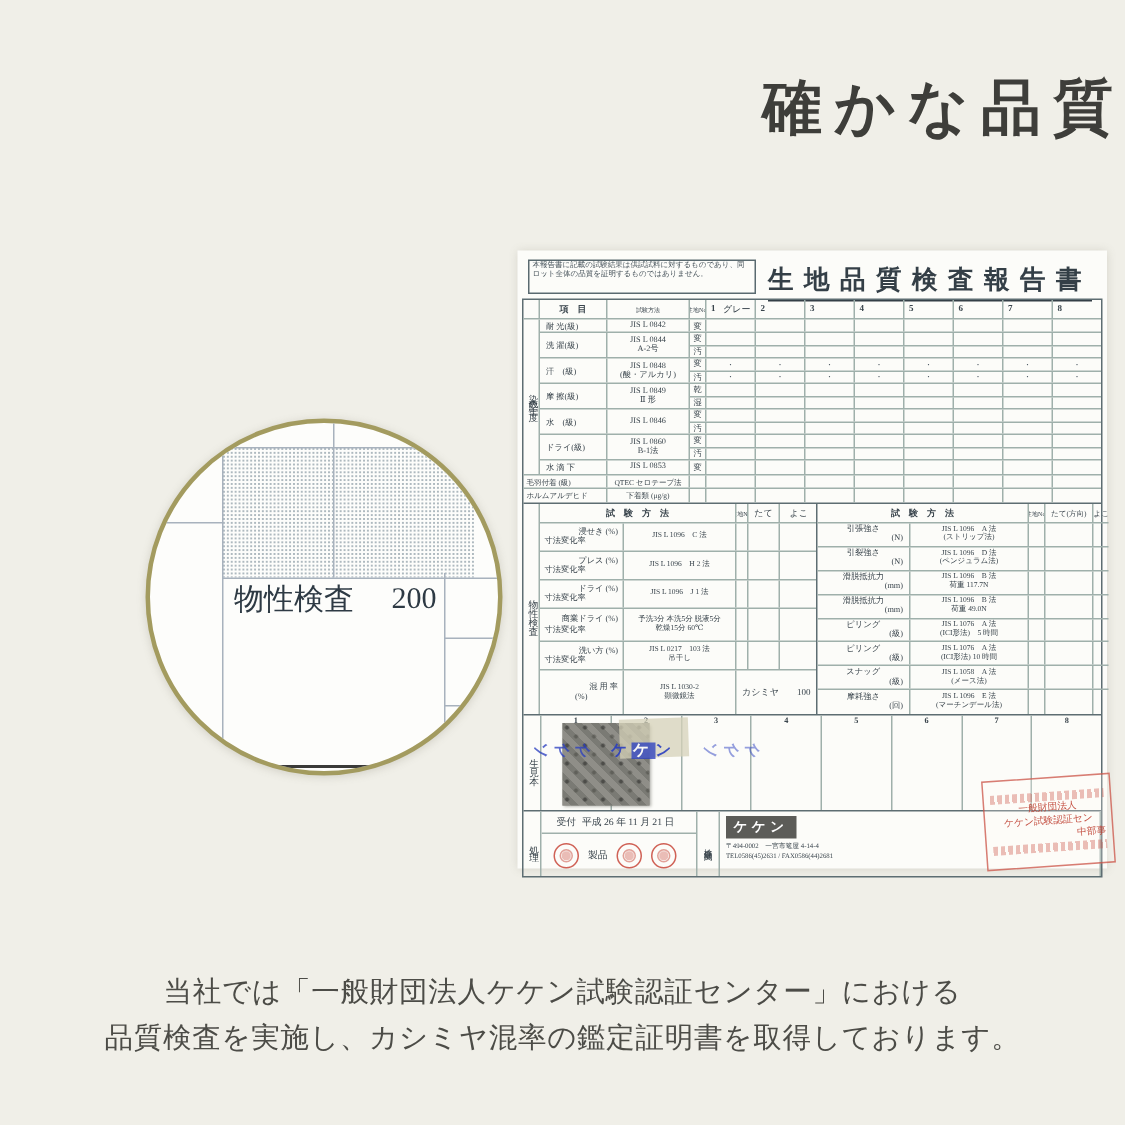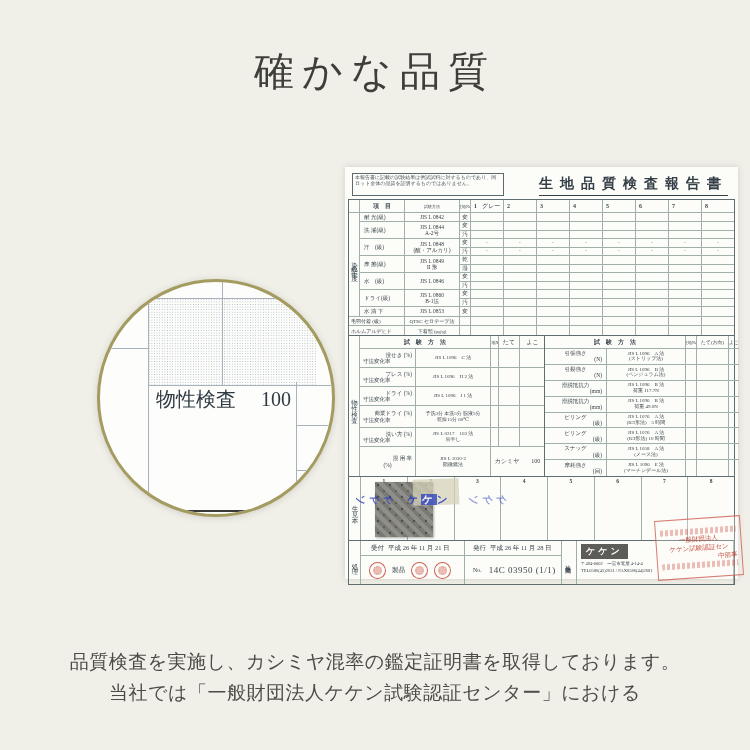--- a/index.html
+++ b/index.html
@@ -16,21 +16,21 @@
   html,body{width:750px;height:750px;}
   body{
     font-family:"Liberation Serif","DejaVu Serif",serif;
     background:var(--bg);
     position:relative;
     overflow:hidden;
   }
   .page{position:absolute;inset:0;background:var(--bg);}
   .page-title{
     position:absolute;top:44px;left:0;width:100%;
-    text-align:center;font-size:40px;letter-spacing:8px;color:var(--ink);font-weight:400;
+    text-align:right;font-size:40px;letter-spacing:8px;color:var(--ink);font-weight:700;
   }
   .page-subtitle{
     position:absolute;top:104px;left:0;width:100%;
     text-align:center;font-size:25px;letter-spacing:2px;color:#454540;font-weight:400;
   }
   .page-footer{
     position:absolute;top:646px;left:0;width:100%;
     text-align:center;font-family:"Liberation Sans","DejaVu Sans",sans-serif;
     font-size:19px;color:#4c4c47;line-height:31px;letter-spacing:0.5px;
   }
@@ -39,21 +39,21 @@
     position:absolute;left:345px;top:167px;width:393px;height:412px;
     background:#fcfcf9;color:var(--doctext);
     box-shadow:0 0 6px rgba(120,115,95,.25);
   }
   .doc-disclaimer{
     position:absolute;left:7px;top:6px;width:152px;height:23px;
     border:1px solid #5a6a70;font-size:5px;line-height:1.2;padding:1px 2px;color:#46525a;
   }
   .doc-title{
     position:absolute;right:10px;top:8px;
-    font-size:14px;letter-spacing:7px;font-weight:700;color:#343f47;
+    font-size:17px;letter-spacing:7px;font-weight:700;color:#343f47;
     border-bottom:1.5px solid #343f47;padding-bottom:2px;white-space:nowrap;
   }
   .doc-body{position:absolute;left:3px;top:32px;width:387px;border:1.2px solid var(--docedge);}
   .cell{
     border-right:1px solid var(--docline);
     display:flex;align-items:center;justify-content:center;
     font-size:5.5px;overflow:hidden;white-space:nowrap;flex-shrink:0;
   }
   .cell:last-child{border-right:none;}
   .vlab{
@@ -632,30 +632,20 @@
             <span>平成 26 年 11 月 21 日</span>
           </div>
           <div style="display:flex;align-items:center;gap:6px;flex:1;padding-left:8px;">
             <span class="seal"></span>
             <span style="font-size:6.5px;">製品</span>
             <span class="seal"></span>
             <span class="seal"></span>
           </div>
         </div>
 
-        <div class="cell" style="width:97px;flex-direction:column;align-items:stretch;justify-content:flex-start;">
-          <div style="display:flex;align-items:center;gap:4px;border-bottom:1px solid var(--docline);height:15px;padding-left:8px;font-size:6.5px;">
-            <span>発行</span>
-            <span>平成 26 年 11 月 28 日</span>
-          </div>
-          <div style="display:flex;align-items:center;gap:7px;flex:1;padding-left:8px;">
-            <span style="font-size:6px;">No.</span>
-            <span style="font-size:9px;letter-spacing:.5px;">14C 03950 (1/1)</span>
-          </div>
-        </div>
 
         <div class="cell vlab" style="width:15px;height:100%;font-size:5.5px;letter-spacing:1px;">検査機関</div>
 
         <div class="cell" style="flex:1;flex-direction:column;align-items:flex-start;justify-content:flex-start;padding:3px 0 0 4px;gap:2px;">
           <span class="agency-logo">ケケン</span>
           <span style="font-size:4.5px;">〒494-0002　一宮市篭屋 4-14-4</span>
           <span style="font-size:4.5px;">TEL0586(45)2631 / FAX0586(44)2681</span>
         </div>
 
         <div class="org-stamp">
@@ -674,23 +664,23 @@
     <div class="mg-line" style="left:48px;top:0;width:1px;height:238px;"></div>
     <div class="mg-line" style="left:122px;top:0;width:1px;height:103px;"></div>
     <div class="mg-line" style="left:196px;top:100px;width:1px;height:138px;"></div>
     <div class="mg-line" style="left:0;top:66px;width:48px;height:1px;"></div>
     <div class="mg-line" style="left:48px;top:103px;width:190px;height:1px;"></div>
     <div class="mg-line" style="left:48px;top:16px;width:168px;height:1px;"></div>
     <div class="mg-line" style="left:196px;top:143px;width:42px;height:1px;"></div>
     <div class="mg-line" style="left:196px;top:188px;width:42px;height:1px;"></div>
     <div class="mg-text">
       <span>物性検査</span>
-      <span>100</span>
+      <span>200</span>
     </div>
     <div class="mg-darkline"></div>
   </div>
 
   <div class="page-footer">
+    <div>当社では「一般財団法人ケケン試験認証センター」における</div>
     <div>品質検査を実施し、カシミヤ混率の鑑定証明書を取得しております。</div>
-    <div>当社では「一般財団法人ケケン試験認証センター」における</div>
   </div>
 
 </div>
 
 </body></html>

